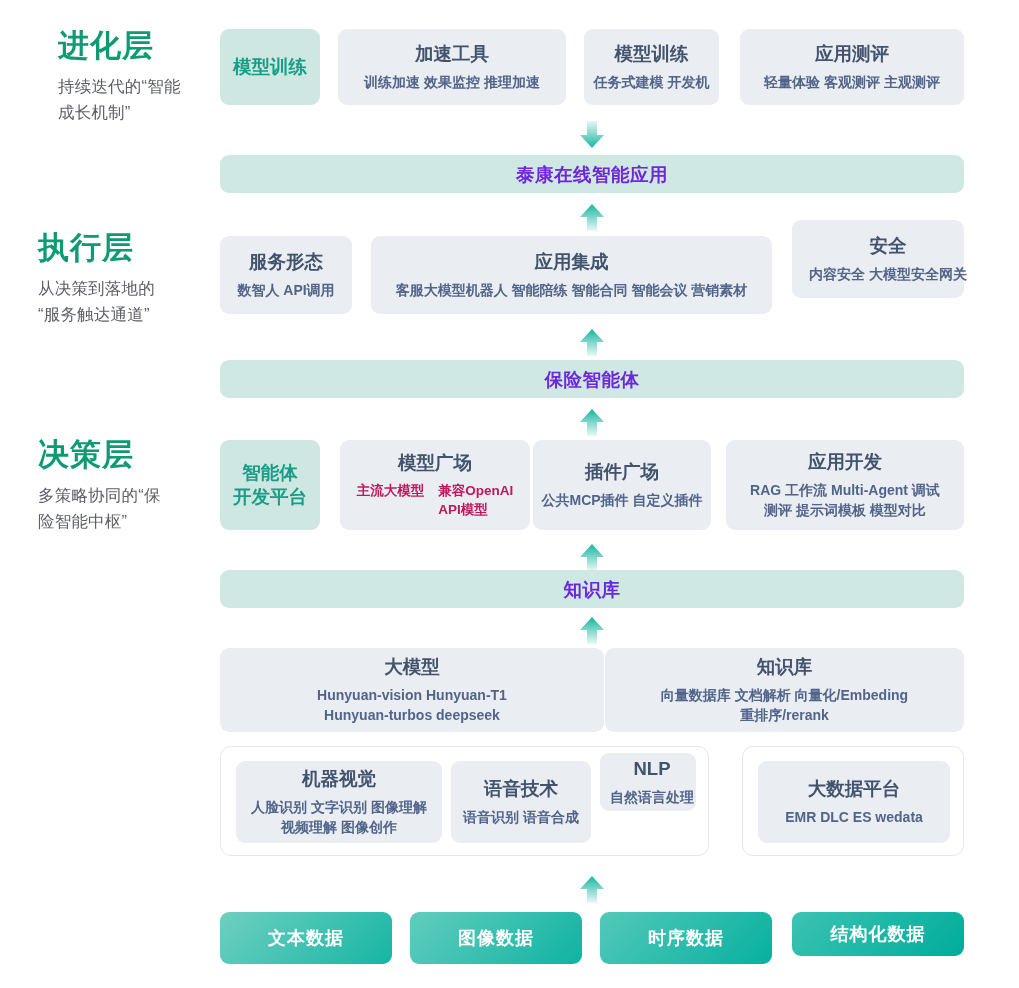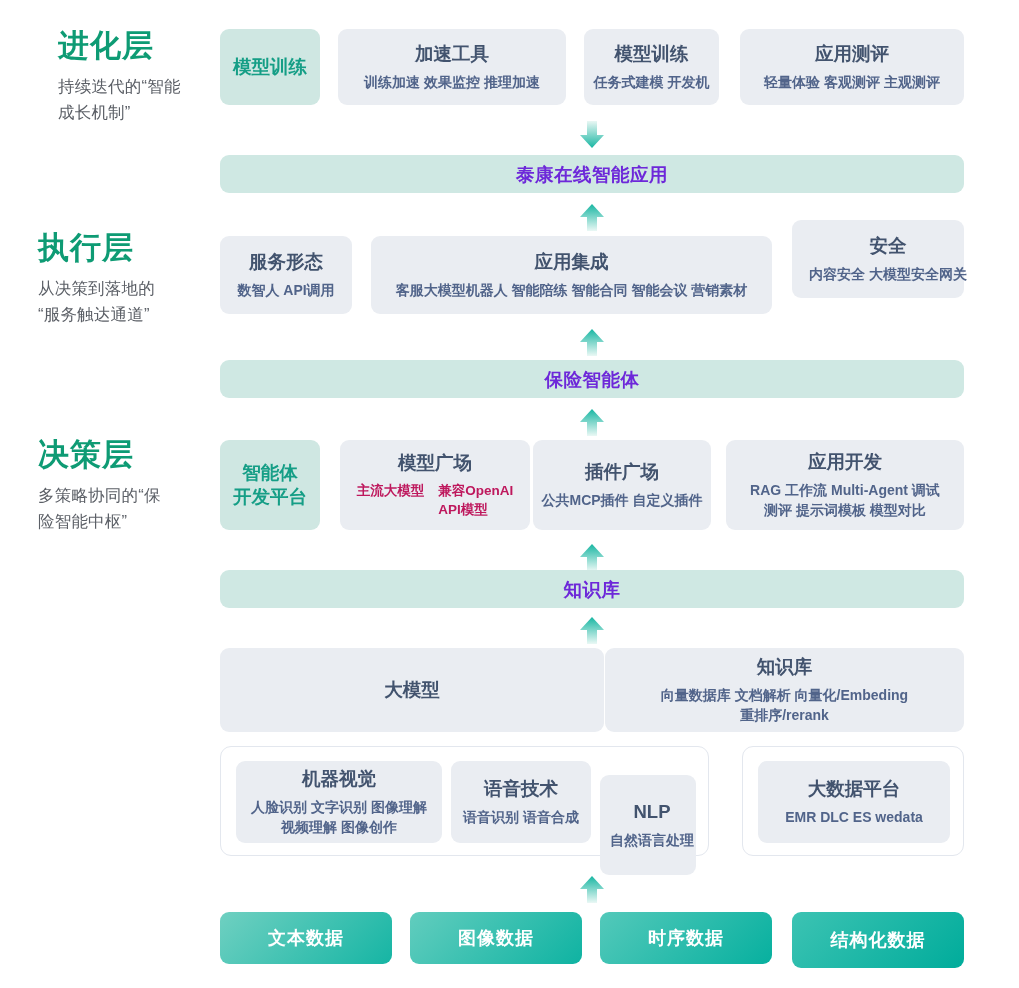--- a/index.html
+++ b/index.html
@@ -303,39 +303,41 @@
         <stop offset="0%" stop-color="#18b6a2"></stop>
             <stop offset="100%" stop-color="#eaf8f5"></stop>
       </linearGradient>
         </defs>
       <path d="M17 4 L29 17 H22 V31 H12 V17 H5 Z" fill="url(#gUp5)"></path>
     </svg>
   </div>
 
   <div class="grey-box" style="left:220px; top:648px; width:384px; height:84px;">
     <div class="bx-title">大模型</div>
+    <div class="bx-sub" style="white-space:pre-line;">Hunyuan-vision Hunyuan-T1
+Hunyuan-turbos deepseek</div>
   </div>
 
   <div class="grey-box" style="left:605px; top:648px; width:359px; height:84px;">
     <div class="bx-title">知识库</div>
     <div class="bx-sub" style="white-space:pre-line;">向量数据库 文档解析 向量化/Embeding
 重排序/rerank</div>
   </div>
 
   <div class="outline-group" style="left:220px; top:746px; width:489px; height:110px;">
     <div class="grey-box" style="left:15px; top:14px; width:206px; height:82px;">
       <div class="bx-title">机器视觉</div>
       <div class="bx-sub" style="white-space:pre-line;">人脸识别 文字识别 图像理解
 视频理解 图像创作</div>
     </div>
     <div class="grey-box" style="left:230px; top:14px; width:140px; height:82px;">
       <div class="bx-title">语音技术</div>
       <div class="bx-sub">语音识别 语音合成</div>
     </div>
-    <div class="grey-box" style="left:379px; top:28px; width:96px; height:100px;padding-left:16px;">
+    <div class="grey-box" style="left:379px; top:6px; width:96px; height:58px;padding-left:16px;">
       <div class="bx-title">NLP</div>
       <div class="bx-sub">自然语言处理</div>
     </div>
   </div>
 
   <div class="outline-group" style="left:742px; top:746px; width:222px; height:110px;">
     <div class="grey-box" style="left:15px; top:14px; width:192px; height:82px;">
       <div class="bx-title">大数据平台</div>
       <div class="bx-sub">EMR DLC ES wedata</div>
     </div>
@@ -361,18 +363,18 @@
   <div class="chip" style="left:410px; top:912px; width:172px; height:52px;
        background:linear-gradient(135deg,#62cdbe 0%,#0fb3a2 100%);">
     <div class="chip-label">图像数据</div>
   </div>
 
   <div class="chip" style="left:600px; top:912px; width:172px; height:52px;
        background:linear-gradient(135deg,#53c9ba 0%,#07b09f 100%);">
     <div class="chip-label">时序数据</div>
   </div>
 
-  <div class="chip" style="left:792px; top:912px; width:172px; height:56px;
+  <div class="chip" style="left:792px; top:912px; width:172px; height:44px;
        background:linear-gradient(135deg,#3cc3b3 0%,#00ac9b 100%);">
     <div class="chip-label">结构化数据</div>
   </div>
 
 </div>
 
 </body></html>

